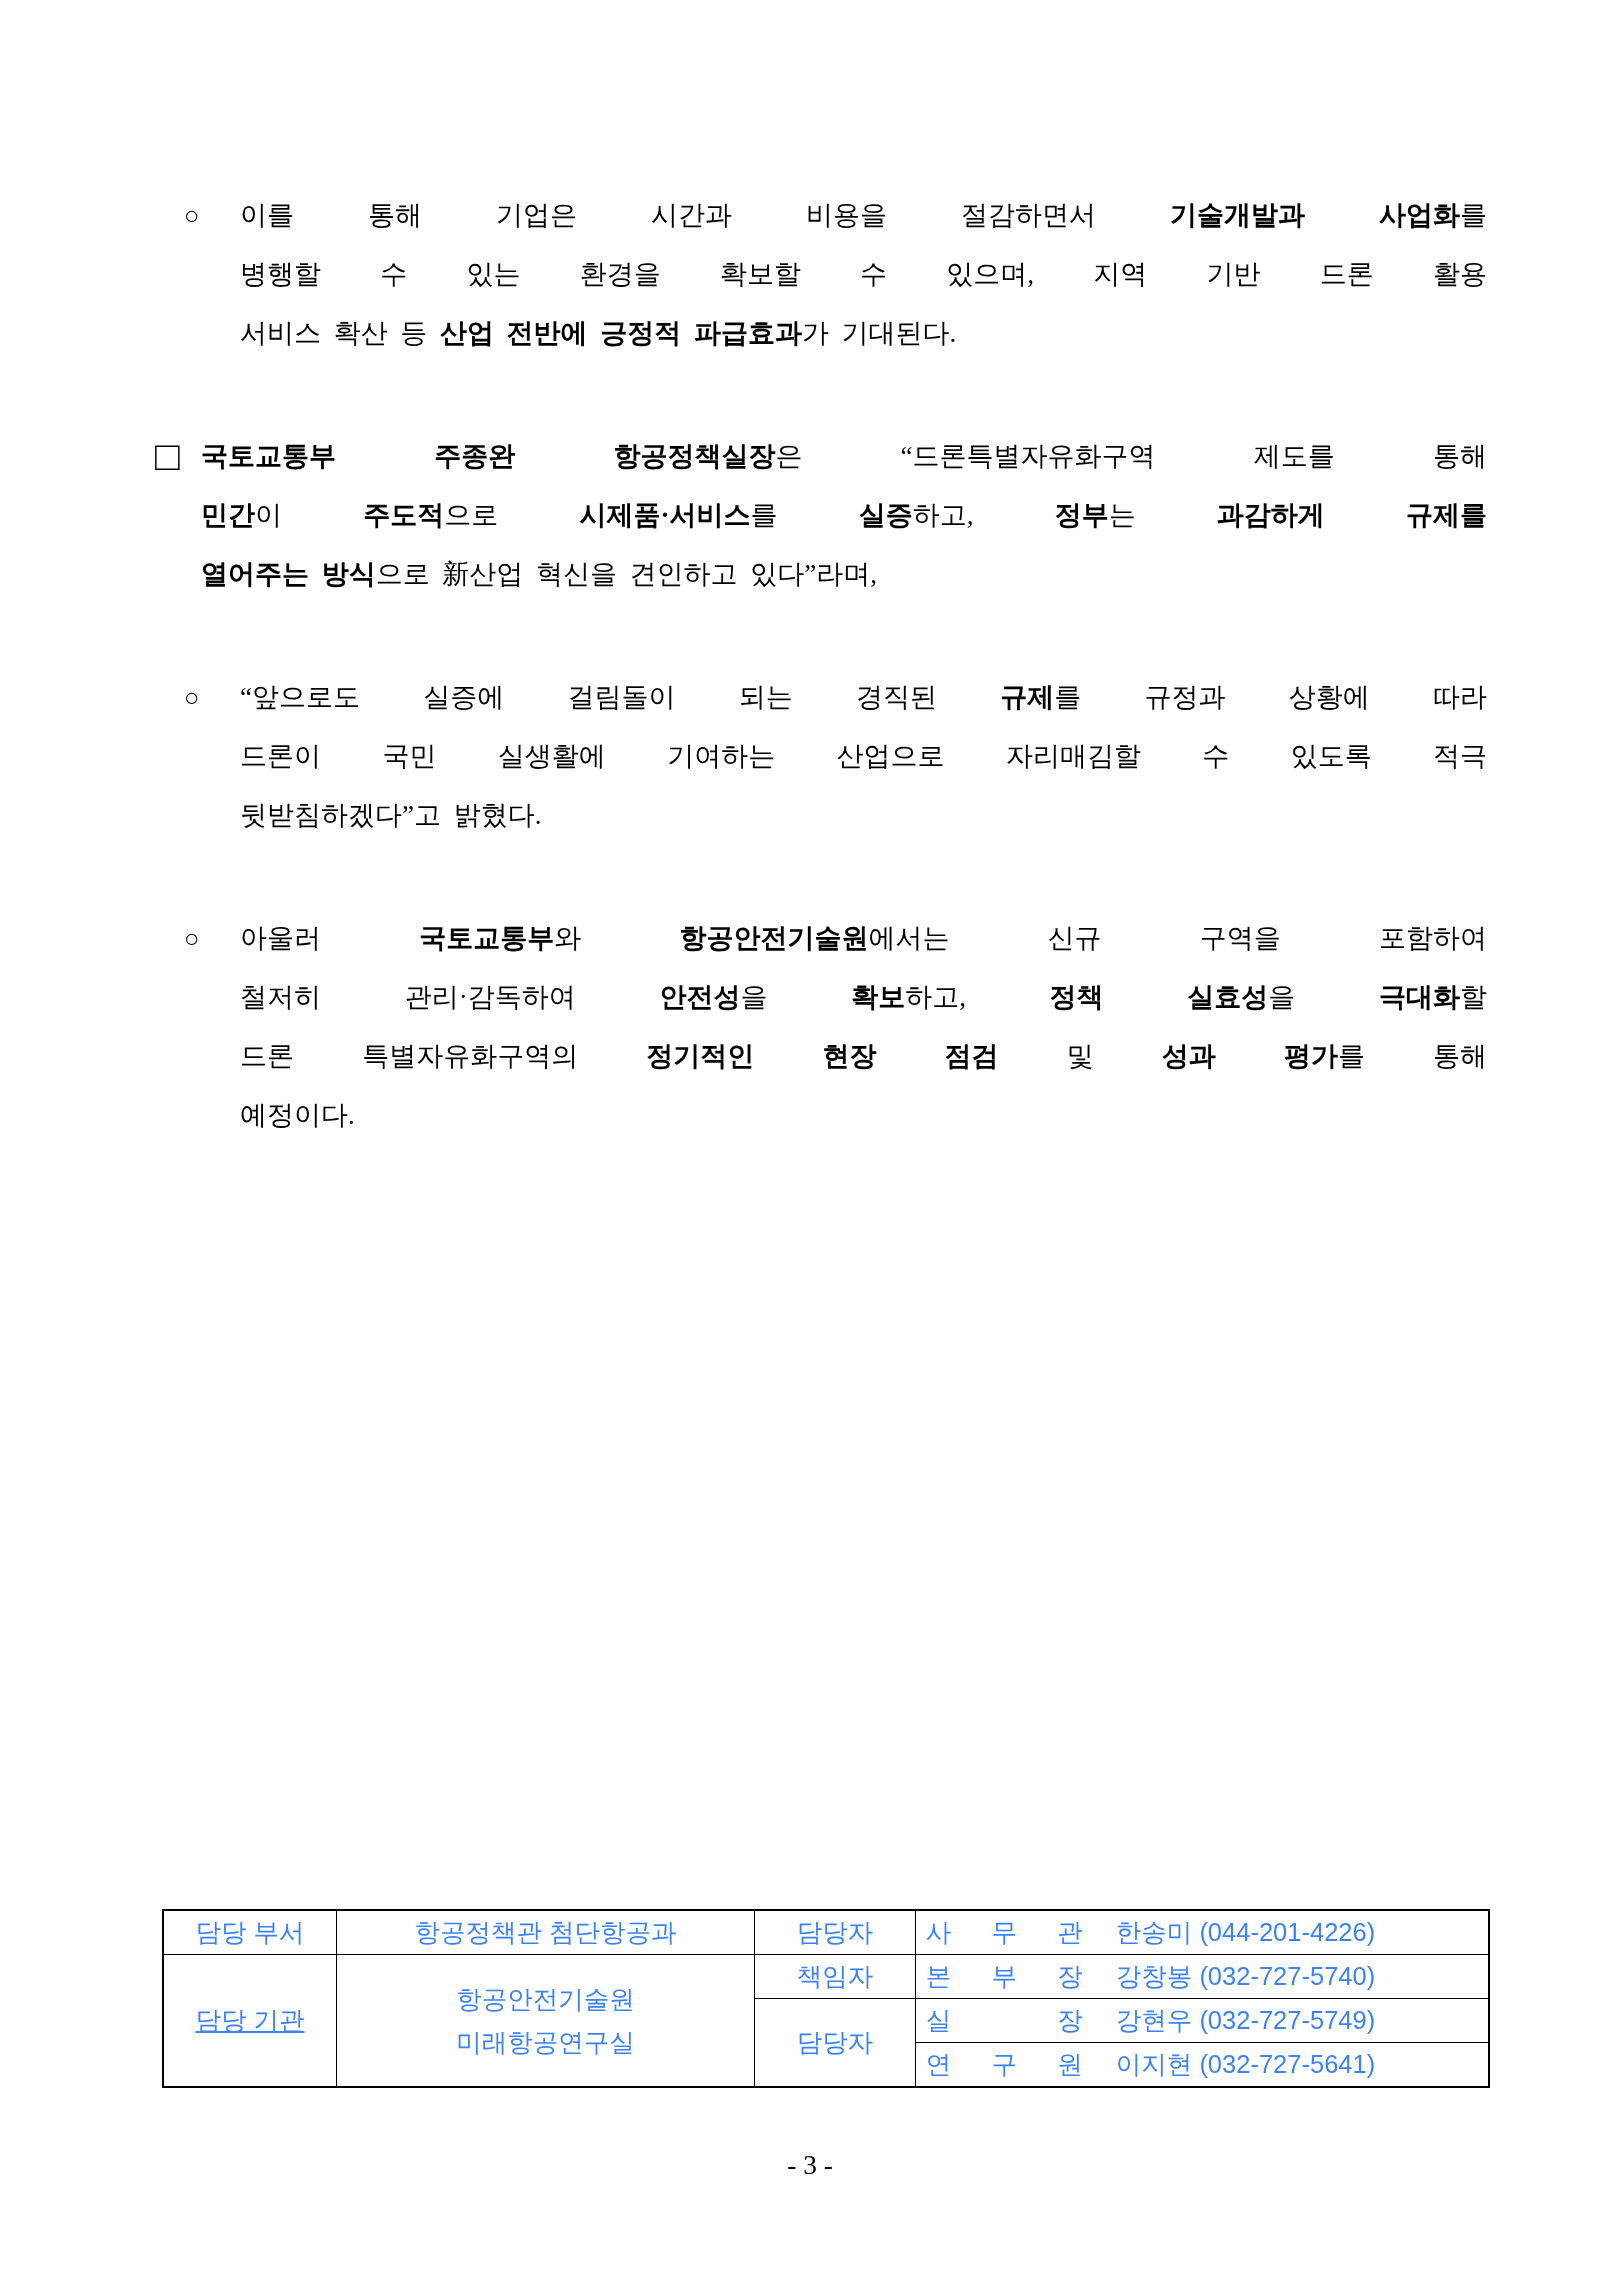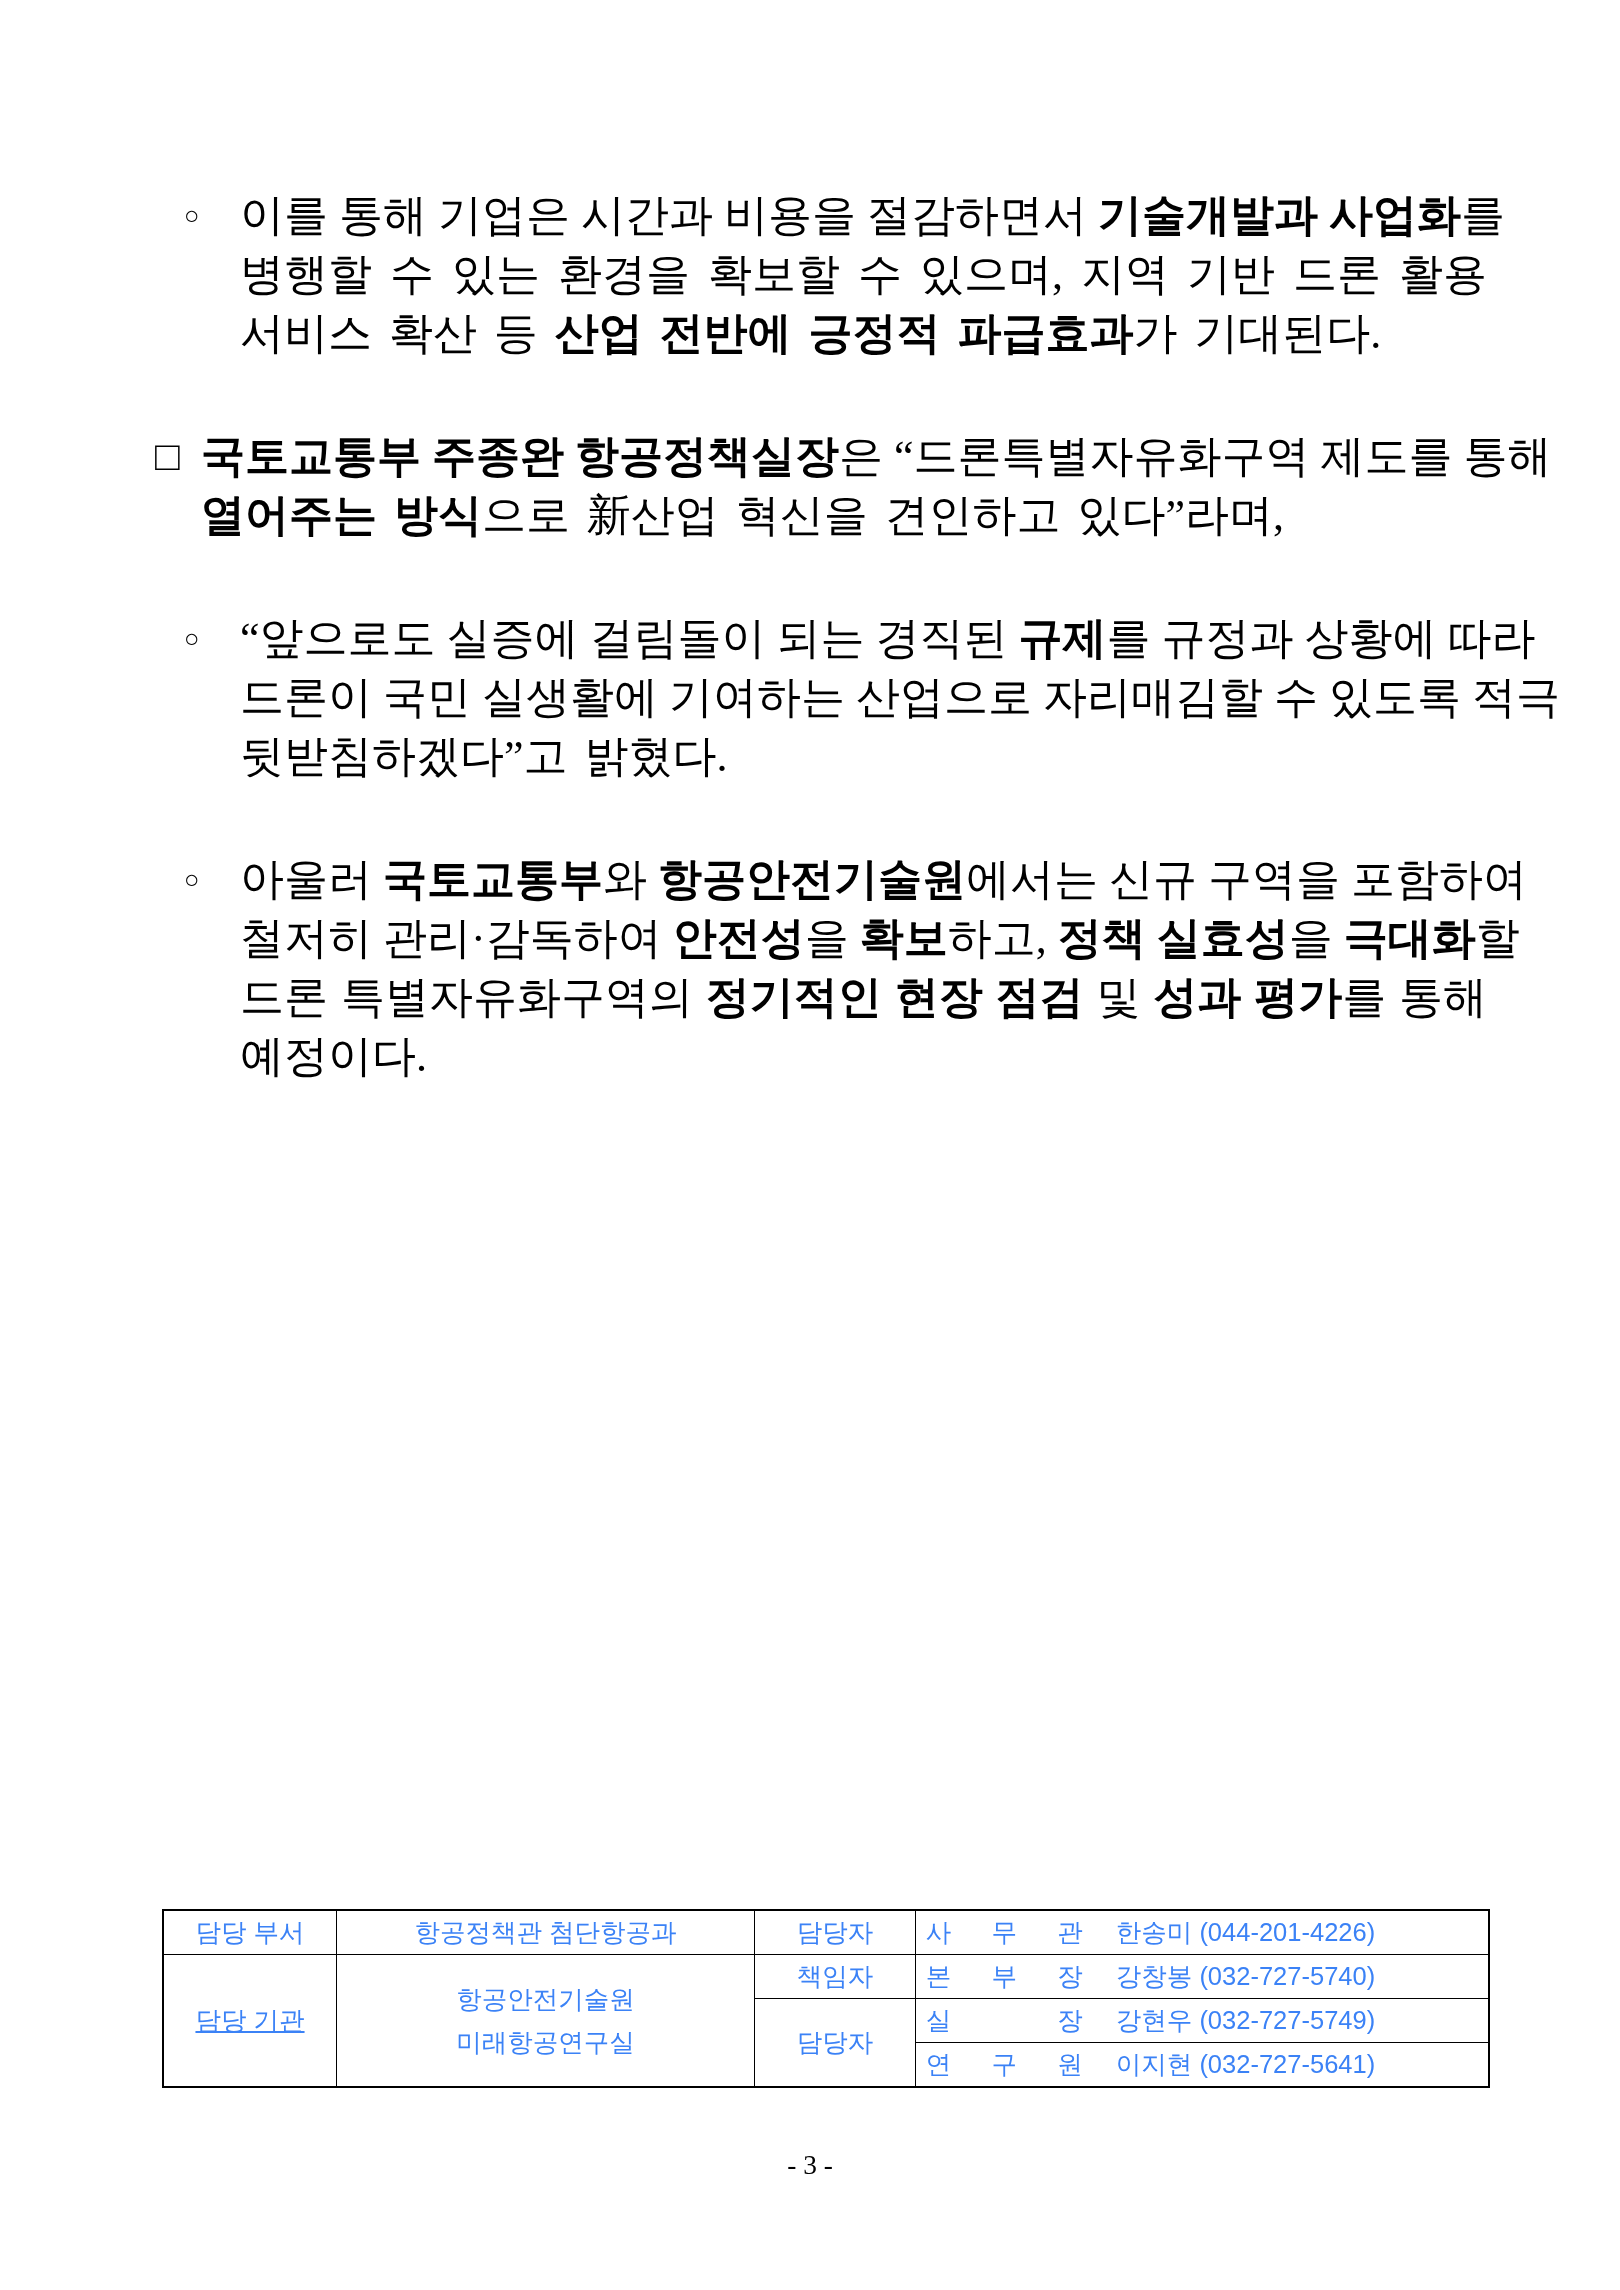--- a/index.html
+++ b/index.html
@@ -14,21 +14,21 @@
   
   .content {
     position: absolute;
     left: 155px; top: 186px;
     width: 1332px;
   }
   .para { position: relative; margin-bottom: 64px; }
   .para.circle { padding-left: 85px; }
   .para.square { padding-left: 46px; }
   .line {
-    font-size: 44px; line-height: 59px;
+    font-size: 27px; line-height: 59px;
     letter-spacing: 0px;
     text-align: justify; text-align-last: justify;
     white-space: nowrap;
   }
   .line.last { text-align: left; text-align-last: left; word-spacing: 5.9px; }
   .seg.b { font-weight: bold; }
   .bullet {
     position: absolute; top: 0; line-height: 59px; text-align: left;
   }
   .bullet.circle-glyph { left: 29px; font-size: 25.5px; }
@@ -74,20 +74,21 @@
   <div class="content">
       <div class="para circle">
         <span class="bullet circle-glyph">○</span>
         <div class="line"><span class="seg">이를 통해 기업은 시간과 비용을 절감하면서 </span><span class="seg b">기술개발과 사업화</span><span class="seg">를</span></div>
         <div class="line"><span class="seg">병행할 수 있는 환경을 확보할 수 있으며, 지역 기반 드론 활용</span></div>
         <div class="line last"><span class="seg">서비스 확산 등 </span><span class="seg b">산업 전반에 긍정적 파급효과</span><span class="seg">가 기대된다.</span></div>
       </div>
       <div class="para square">
         <span class="bullet square-glyph">□</span>
         <div class="line"><span class="seg b">국토교통부 주종완 항공정책실장</span><span class="seg">은 “드론특별자유화구역 제도를 통해</span></div>
+        <div class="line"><span class="seg b">민간</span><span class="seg">이 </span><span class="seg b">주도적</span><span class="seg">으로 </span><span class="seg b">시제품·서비스</span><span class="seg">를 </span><span class="seg b">실증</span><span class="seg">하고, </span><span class="seg b">정부</span><span class="seg">는 </span><span class="seg b">과감하게 규제를</span></div>
         <div class="line last"><span class="seg b">열어주는 방식</span><span class="seg">으로 新산업 혁신을 견인하고 있다”라며,</span></div>
       </div>
       <div class="para circle">
         <span class="bullet circle-glyph">○</span>
         <div class="line"><span class="seg">“앞으로도 실증에 걸림돌이 되는 경직된 </span><span class="seg b">규제</span><span class="seg">를 규정과 상황에 따라</span></div>
         <div class="line"><span class="seg">드론이 국민 실생활에 기여하는 산업으로 자리매김할 수 있도록 적극</span></div>
         <div class="line last"><span class="seg">뒷받침하겠다”고 밝혔다.</span></div>
       </div>
       <div class="para circle">
         <span class="bullet circle-glyph">○</span>

